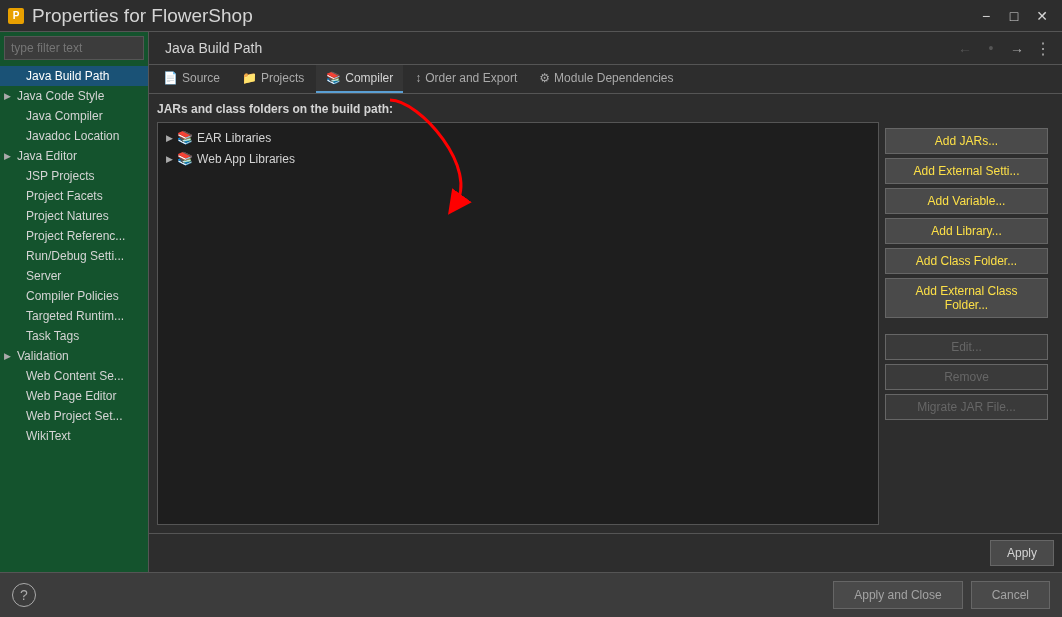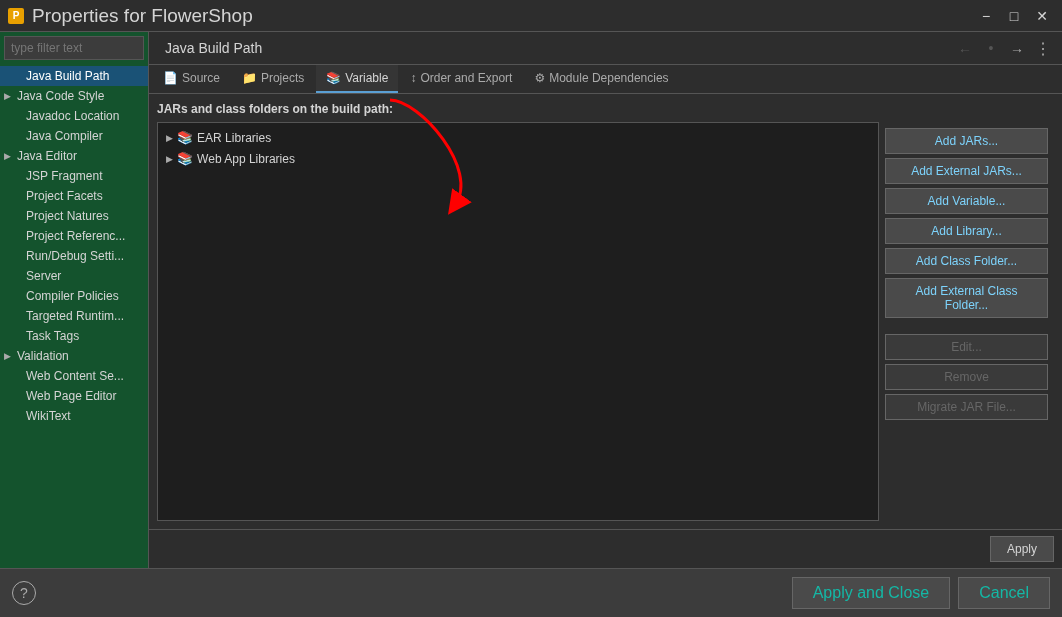--- a/index.html
+++ b/index.html
@@ -226,21 +226,21 @@
       display: flex;
       flex-direction: column;
       gap: 4px;
       background: #2d2d2d;
     }
 
     .action-btn {
       padding: 5px 8px;
       background: #4a4a4a;
       border: 1px solid #666;
-      color: #7dd3fc;
+      color: #fde047;
       font-size: 12px;
       cursor: pointer;
       text-align: center;
       min-height: 26px;
     }
     .action-btn.disabled {
       color: #666;
       cursor: default;
       background: #3a3a3a;
     }
@@ -281,22 +281,22 @@
       color: #aaa;
       font-size: 14px;
       cursor: pointer;
       display: flex; align-items: center; justify-content: center;
     }
     .spacer { flex: 1; }
     .bottom-action-btn {
       padding: 6px 20px;
       background: #4a4a4a;
       border: 1px solid #666;
-      color: #14b8a6;
-      font-size: 16px;
+      color: #a3a3a3;
+      font-size: 12px;
       cursor: pointer;
       min-height: 28px;
     }
 
     
     ::-webkit-scrollbar { width: 8px; height: 8px; }
     ::-webkit-scrollbar-track { background: #2d2d2d; }
     ::-webkit-scrollbar-thumb { background: #555; }
 
     .sidebar-scroll {
@@ -333,33 +333,33 @@
       <div class="sidebar-item selected">
             <span style="width: 10px; display: inline-block;"></span>
             <span>Java Build Path</span>
           </div>
           <div class="sidebar-item has-arrow">
             <span class="sidebar-arrow">▶</span>
             <span>Java Code Style</span>
           </div>
           <div class="sidebar-item">
             <span style="width: 10px; display: inline-block;"></span>
+            <span>Java Compiler</span>
+          </div>
+          <div class="sidebar-item">
+            <span style="width: 10px; display: inline-block;"></span>
             <span>Javadoc Location</span>
-          </div>
-          <div class="sidebar-item">
-            <span style="width: 10px; display: inline-block;"></span>
-            <span>Java Compiler</span>
           </div>
           <div class="sidebar-item has-arrow">
             <span class="sidebar-arrow">▶</span>
             <span>Java Editor</span>
           </div>
           <div class="sidebar-item">
             <span style="width: 10px; display: inline-block;"></span>
-            <span>JSP Fragment</span>
+            <span>JSP Projects</span>
           </div>
           <div class="sidebar-item">
             <span style="width: 10px; display: inline-block;"></span>
             <span>Project Facets</span>
           </div>
           <div class="sidebar-item">
             <span style="width: 10px; display: inline-block;"></span>
             <span>Project Natures</span>
           </div>
           <div class="sidebar-item">
@@ -390,20 +390,24 @@
             <span class="sidebar-arrow">▶</span>
             <span>Validation</span>
           </div>
           <div class="sidebar-item">
             <span style="width: 10px; display: inline-block;"></span>
             <span>Web Content Se...</span>
           </div>
           <div class="sidebar-item">
             <span style="width: 10px; display: inline-block;"></span>
             <span>Web Page Editor</span>
+          </div>
+          <div class="sidebar-item">
+            <span style="width: 10px; display: inline-block;"></span>
+            <span>Web Project Set...</span>
           </div>
           <div class="sidebar-item">
             <span style="width: 10px; display: inline-block;"></span>
             <span>WikiText</span>
           </div>
         </div>
     </div>
 
     <div class="main-panel">
 
@@ -419,21 +423,21 @@
           <div class="tab">
             <span class="tab-icon">📄</span>
             <span>Source</span>
           </div>
           <div class="tab">
             <span class="tab-icon">📁</span>
             <span>Projects</span>
           </div>
           <div class="tab active">
             <span class="tab-icon">📚</span>
-            <span>Variable</span>
+            <span>Compiler</span>
           </div>
           <div class="tab">
             <span class="tab-icon">↕</span>
             <span>Order and Export</span>
           </div>
           <div class="tab">
             <span class="tab-icon">⚙</span>
             <span>Module Dependencies</span>
           </div>
         </div>
@@ -453,21 +457,21 @@
                 </div>
                 <div class="tree-item">
                   <span class="tree-arrow">▶</span>
                   <span class="tree-icon">📚</span>
                   <span>Web App Libraries</span>
                 </div>
               </div>
 
             <div class="buttons-panel" id="buttons-panel">
                 <button class="action-btn">Add JARs...</button>
-                <button class="action-btn">Add External JARs...</button>
+                <button class="action-btn">Add External Setti...</button>
                 <button class="action-btn">Add Variable...</button>
                 <button class="action-btn">Add Library...</button>
                 <button class="action-btn">Add Class Folder...</button>
                 <button class="action-btn">Add External Class Folder...</button>
                 <div class="btn-spacer"></div>
                 <button class="action-btn disabled" disabled="">Edit...</button>
                 <button class="action-btn disabled" disabled="">Remove</button>
                 <button class="action-btn disabled" disabled="">Migrate JAR File...</button>
               </div>
           </div>

